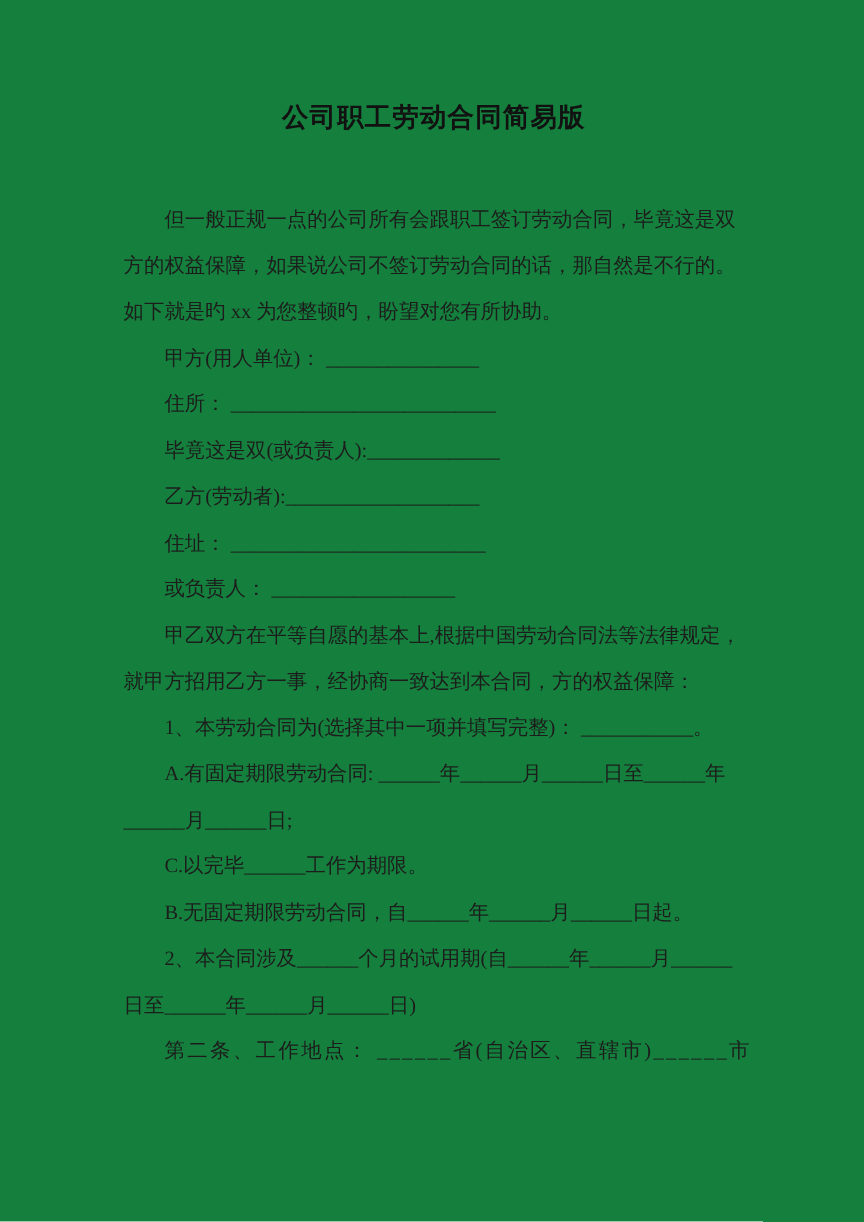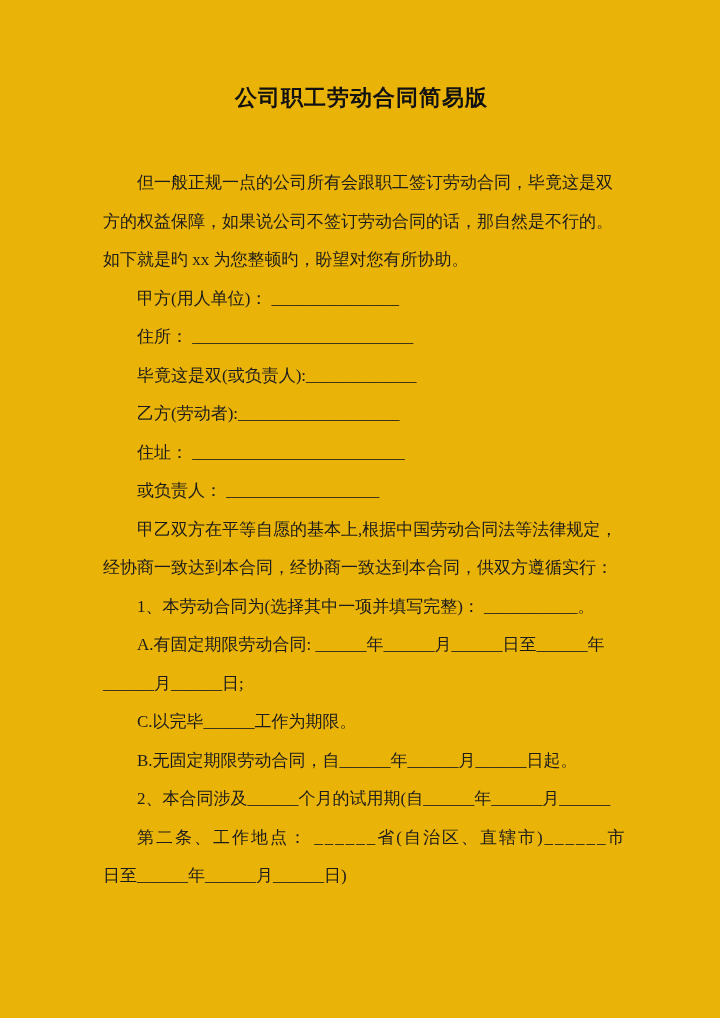--- a/index.html
+++ b/index.html
@@ -4,21 +4,21 @@
 <style>
   html, body {
     margin: 0;
     padding: 0;
     background: #ffffff;
   }
   .page {
     position: relative;
     width: 720px;
     height: 1018px;
-    background: #eab308;
+    background: #15803d;
     box-sizing: border-box;
     padding: 78px 100px 0 103px;
     font-family: "Liberation Serif", "DejaVu Serif", serif;
     color: #1c1c1c;
     overflow: hidden;
   }
   .title {
     font-size: 22px;
     font-weight: bold;
     text-align: center;
@@ -49,24 +49,24 @@
   <p class="line flush">如下就是旳 xx 为您整顿旳，盼望对您有所协助。</p>
 
   <p class="line indent">甲方(用人单位)： _______________</p>
   <p class="line indent">住所： __________________________</p>
   <p class="line indent">毕竟这是双(或负责人):_____________</p>
   <p class="line indent">乙方(劳动者):___________________</p>
   <p class="line indent">住址： _________________________</p>
   <p class="line indent">或负责人： __________________</p>
 
   <p class="line indent">甲乙双方在平等自愿的基本上,根据中国劳动合同法等法律规定，</p>
-  <p class="line flush">经协商一致达到本合同，经协商一致达到本合同，供双方遵循实行：</p>
+  <p class="line flush">就甲方招用乙方一事，经协商一致达到本合同，方的权益保障：</p>
 
   <p class="line indent">1、本劳动合同为(选择其中一项并填写完整)： ___________。</p>
   <p class="line indent">A.有固定期限劳动合同: ______年______月______日至______年</p>
   <p class="line flush">______月______日;</p>
   <p class="line indent">C.以完毕______工作为期限。</p>
   <p class="line indent">B.无固定期限劳动合同，自______年______月______日起。</p>
   <p class="line indent">2、本合同涉及______个月的试用期(自______年______月______</p>
+  <p class="line flush">日至______年______月______日)</p>
+
   <p class="line indent spread">第二条、工作地点： ______省(自治区、直辖市)______市</p>
-
-  <p class="line flush">日至______年______月______日)</p>
 </div>
 
 </body></html>

